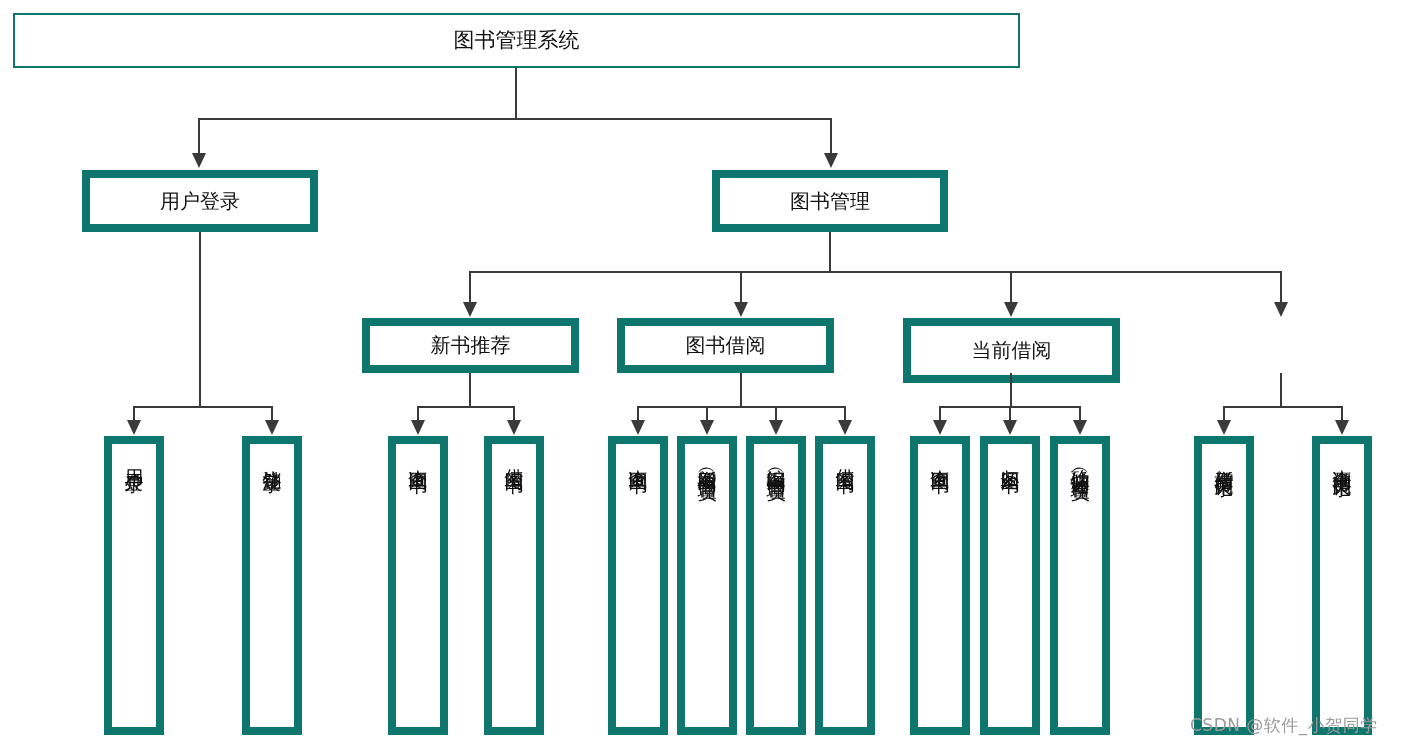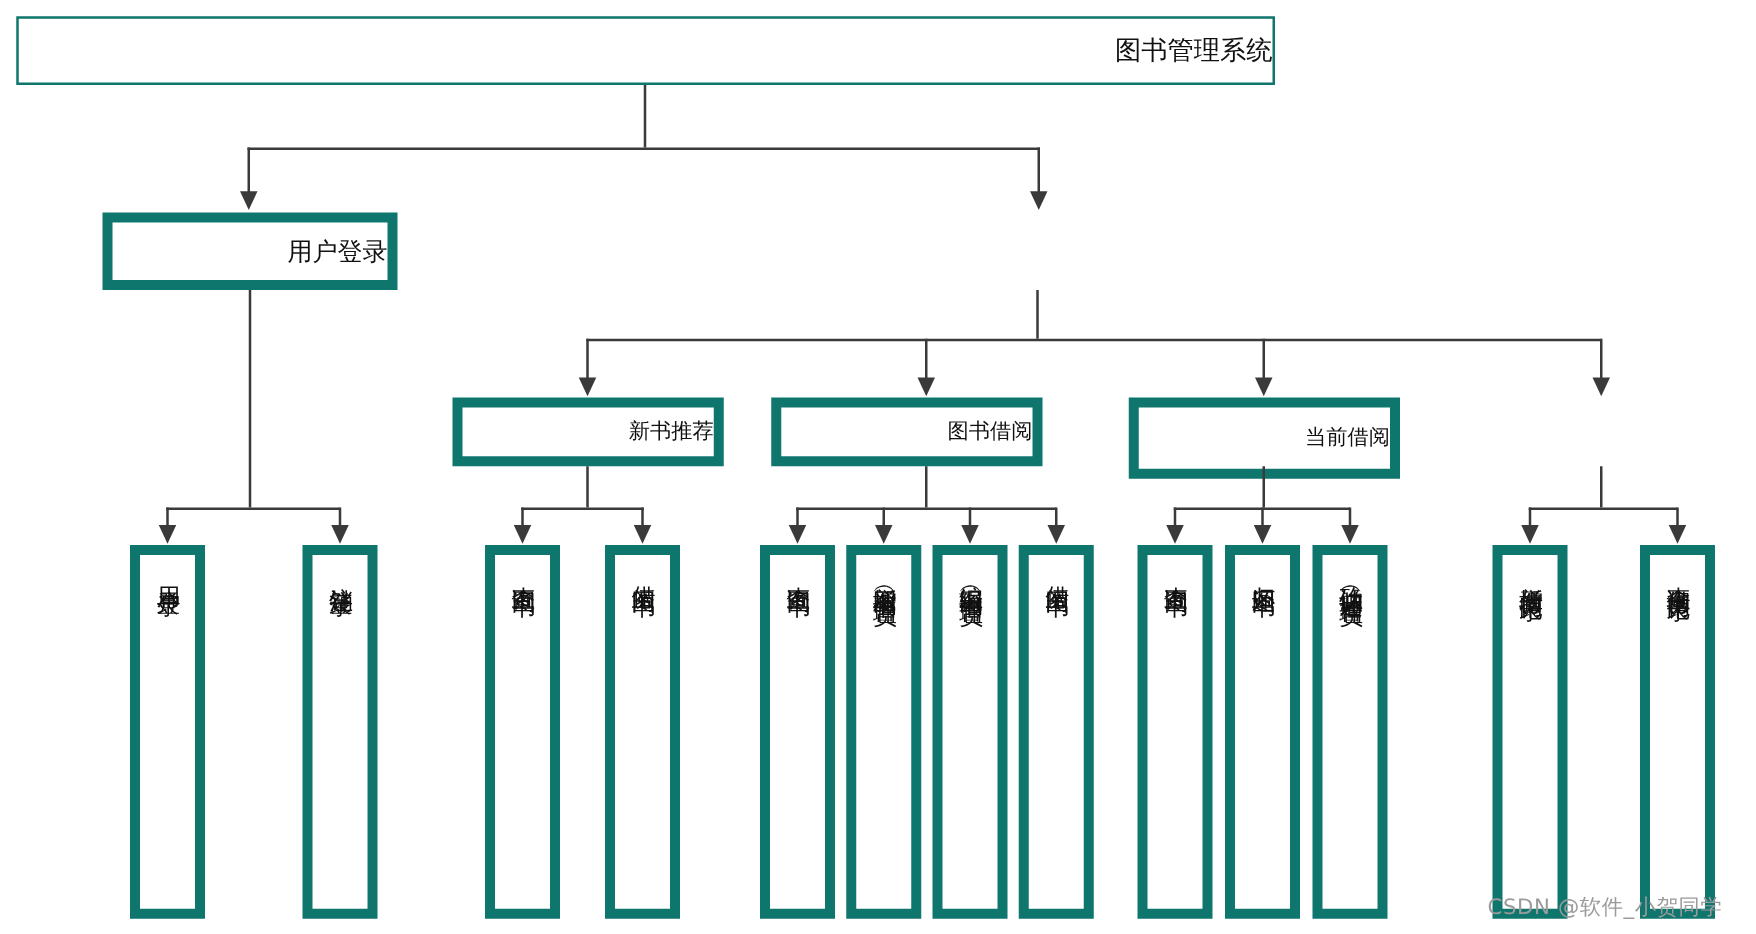--- a/index.html
+++ b/index.html
@@ -17,30 +17,30 @@
     overflow:hidden;
   }
   
   .node{
     position:absolute;
     box-sizing:border-box;
     background:#ffffff;
     border:8px solid #0f766e;
     display:flex;
     align-items:center;
-    justify-content:flex-end;
+    justify-content:center;
     text-align:center;
     line-height:1.25;
   }
   .node.root{
     border-width:2px;
     font-size:21px;
   }
   .node.level1{ font-size:20px; }
-  .node.level2{ font-size:17px; }
+  .node.level2{ font-size:20px; }
   .node.leaf{
     font-size:19px;
     padding:10px 2px;
     align-items:flex-start;
   }
   .leaf .vtext{
     writing-mode:vertical-rl;
     text-orientation:upright;
     letter-spacing:2px;
     line-height:1.05;
@@ -84,20 +84,23 @@
   <div class="conn vline" style="left:515px;top:68px;height:50px;"></div>
 
   <div class="conn hline" style="left:198px;top:118px;width:634px;"></div>
   <div class="conn vline" style="left:198px;top:118px;height:36px;"></div>
   <div class="arrow" style="left:192px;top:153px;"></div>
   <div class="conn vline" style="left:830px;top:118px;height:36px;"></div>
   <div class="arrow" style="left:824px;top:153px;"></div>
 
   <div class="node level1" style="left:82px;top:170px;width:236px;height:62px;">
     <span>用户登录</span>
+  </div>
+  <div class="node level1" style="left:712px;top:170px;width:236px;height:62px;">
+    <span>图书管理</span>
   </div>
 
   <div class="conn vline" style="left:199px;top:232px;height:174px;"></div>
   <div class="conn hline" style="left:133px;top:406px;width:139px;"></div>
   <div class="conn vline" style="left:133px;top:406px;height:15px;"></div>
   <div class="arrow" style="left:127px;top:420px;"></div>
   <div class="conn vline" style="left:271px;top:406px;height:15px;"></div>
   <div class="arrow" style="left:265px;top:420px;"></div>
 
   <div class="conn vline" style="left:829px;top:232px;height:39px;"></div>

